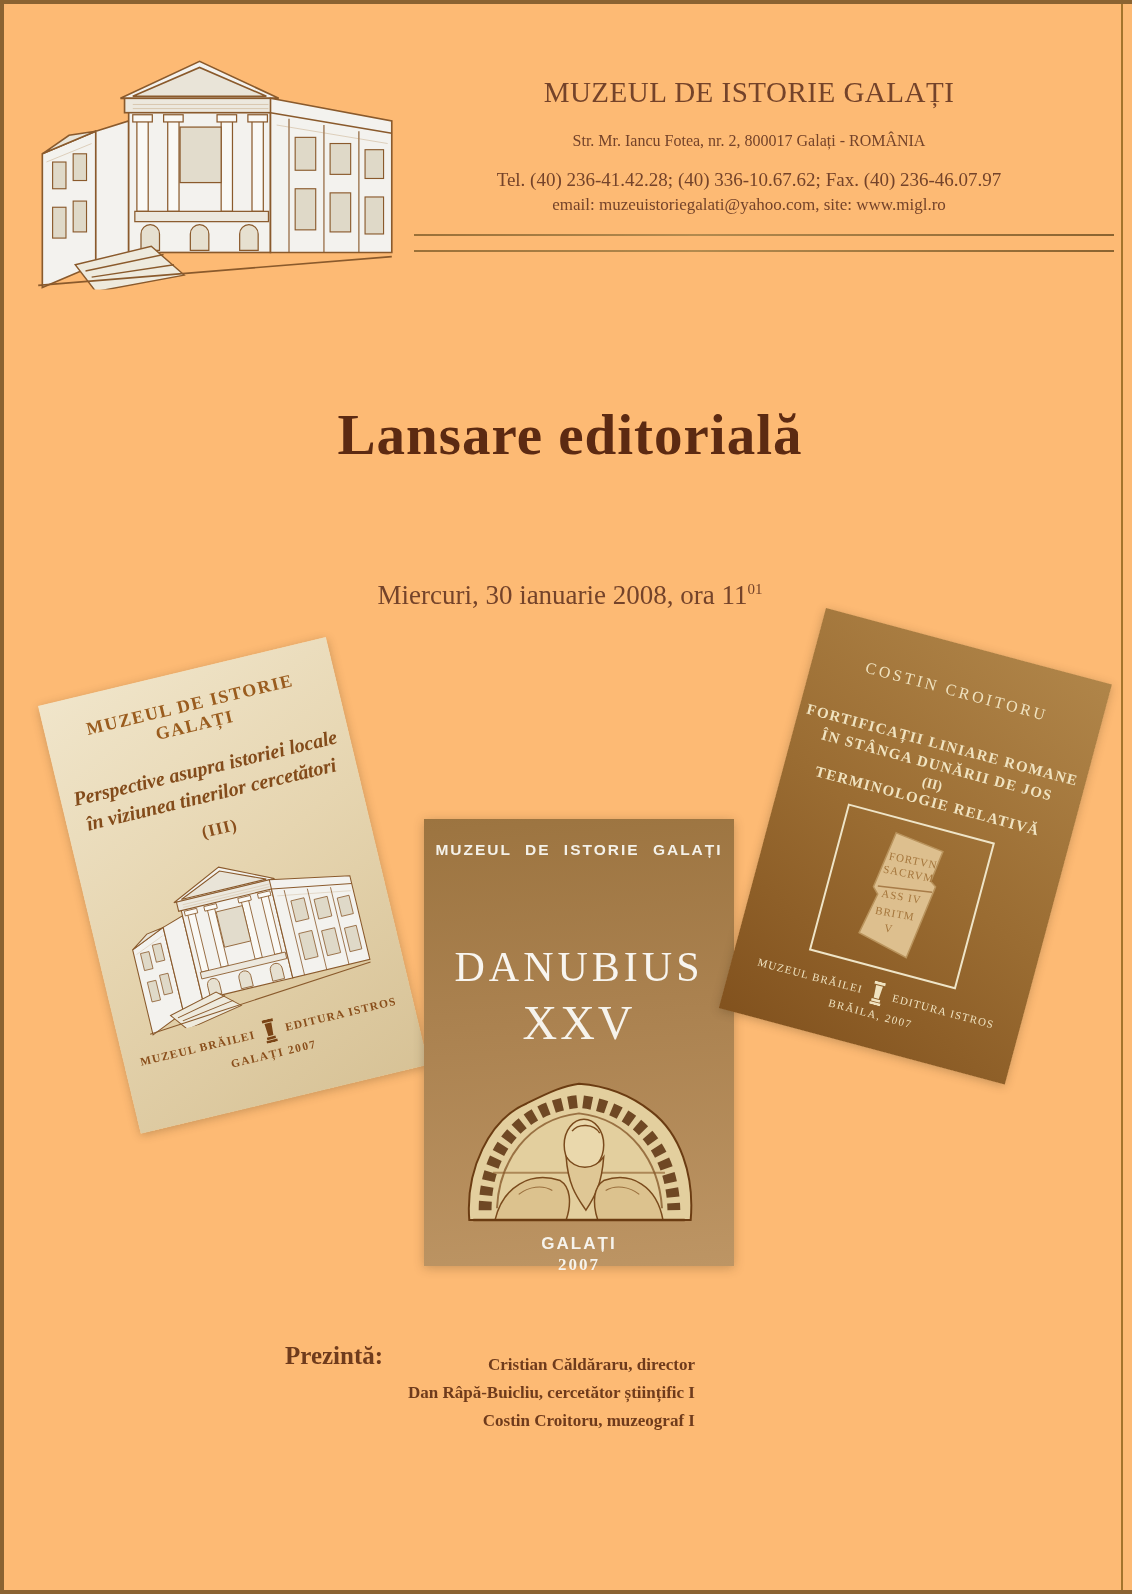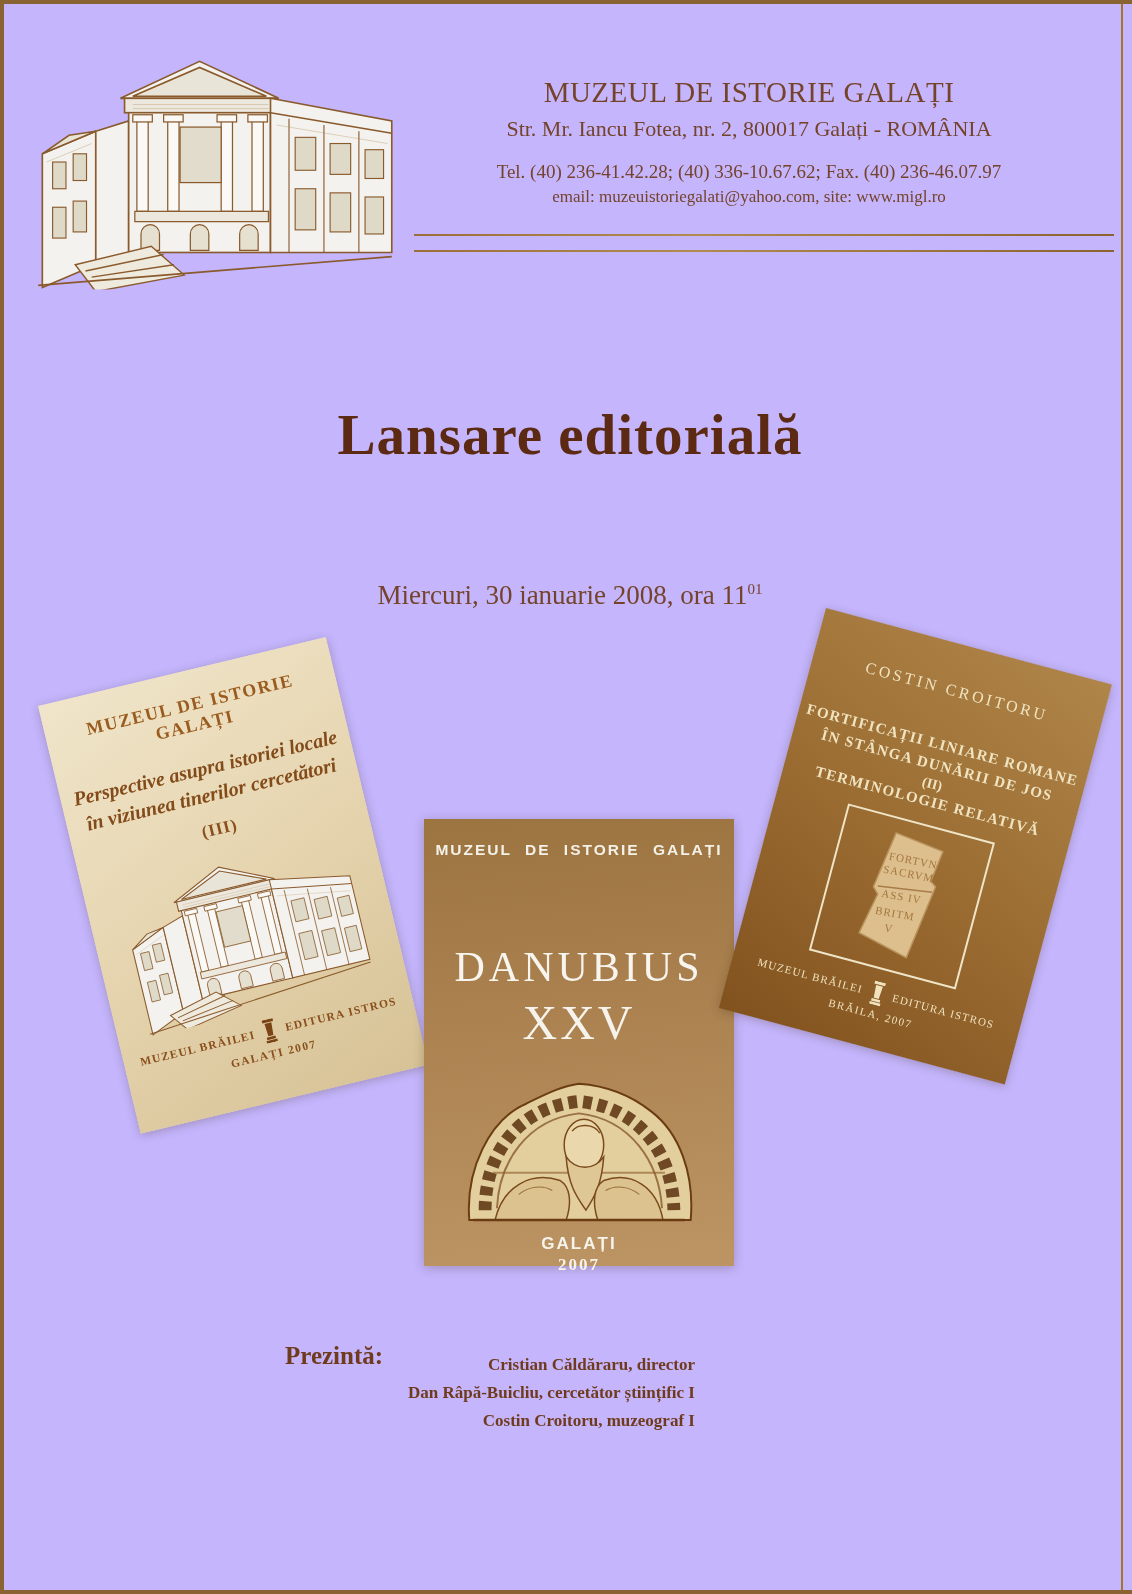--- a/index.html
+++ b/index.html
@@ -1,33 +1,33 @@
 <!DOCTYPE html>
 <html><head>
 <meta charset="utf-8">
 <style>
   html,body{margin:0;padding:0;background:#c9c8c4;}
   .poster{
     position:relative;
     width:1132px;height:1594px;
-    background:#c4b5fd;
+    background:#fdba74;
     border-top:4px solid #8a6332;
     border-left:4px solid #8a6332;
     border-bottom:4px solid #8a6332;
     box-sizing:border-box;
     overflow:hidden;
     font-family:"Liberation Serif", serif;
   }
   .right-edge-line{position:absolute;top:0;bottom:0;right:9px;width:2px;background:#a3742c;}
 
   
   .building{position:absolute;left:26px;top:24px;width:370px;height:266px;}
   .header{position:absolute;left:398px;top:72px;width:694px;text-align:center;color:#74432a;}
   .header .name{font-size:29px;letter-spacing:.5px;}
-  .header .addr{font-size:22px;margin-top:7px;}
+  .header .addr{font-size:16px;margin-top:23px;}
   .header .tel{font-size:19px;margin-top:19px;}
   .header .mail{font-size:17px;margin-top:4px;}
   .rule{position:absolute;left:410px;width:700px;height:2px;
         background:linear-gradient(90deg,#9a7038,#b28a4e 40%,#8a6330);}
   .rule.r1{top:230px;}
   .rule.r2{top:246px;}
 
   
   .event-title{position:absolute;top:398px;left:0;width:1132px;text-align:center;
                font-size:57px;font-weight:bold;color:#5c2a12;letter-spacing:1px;}

